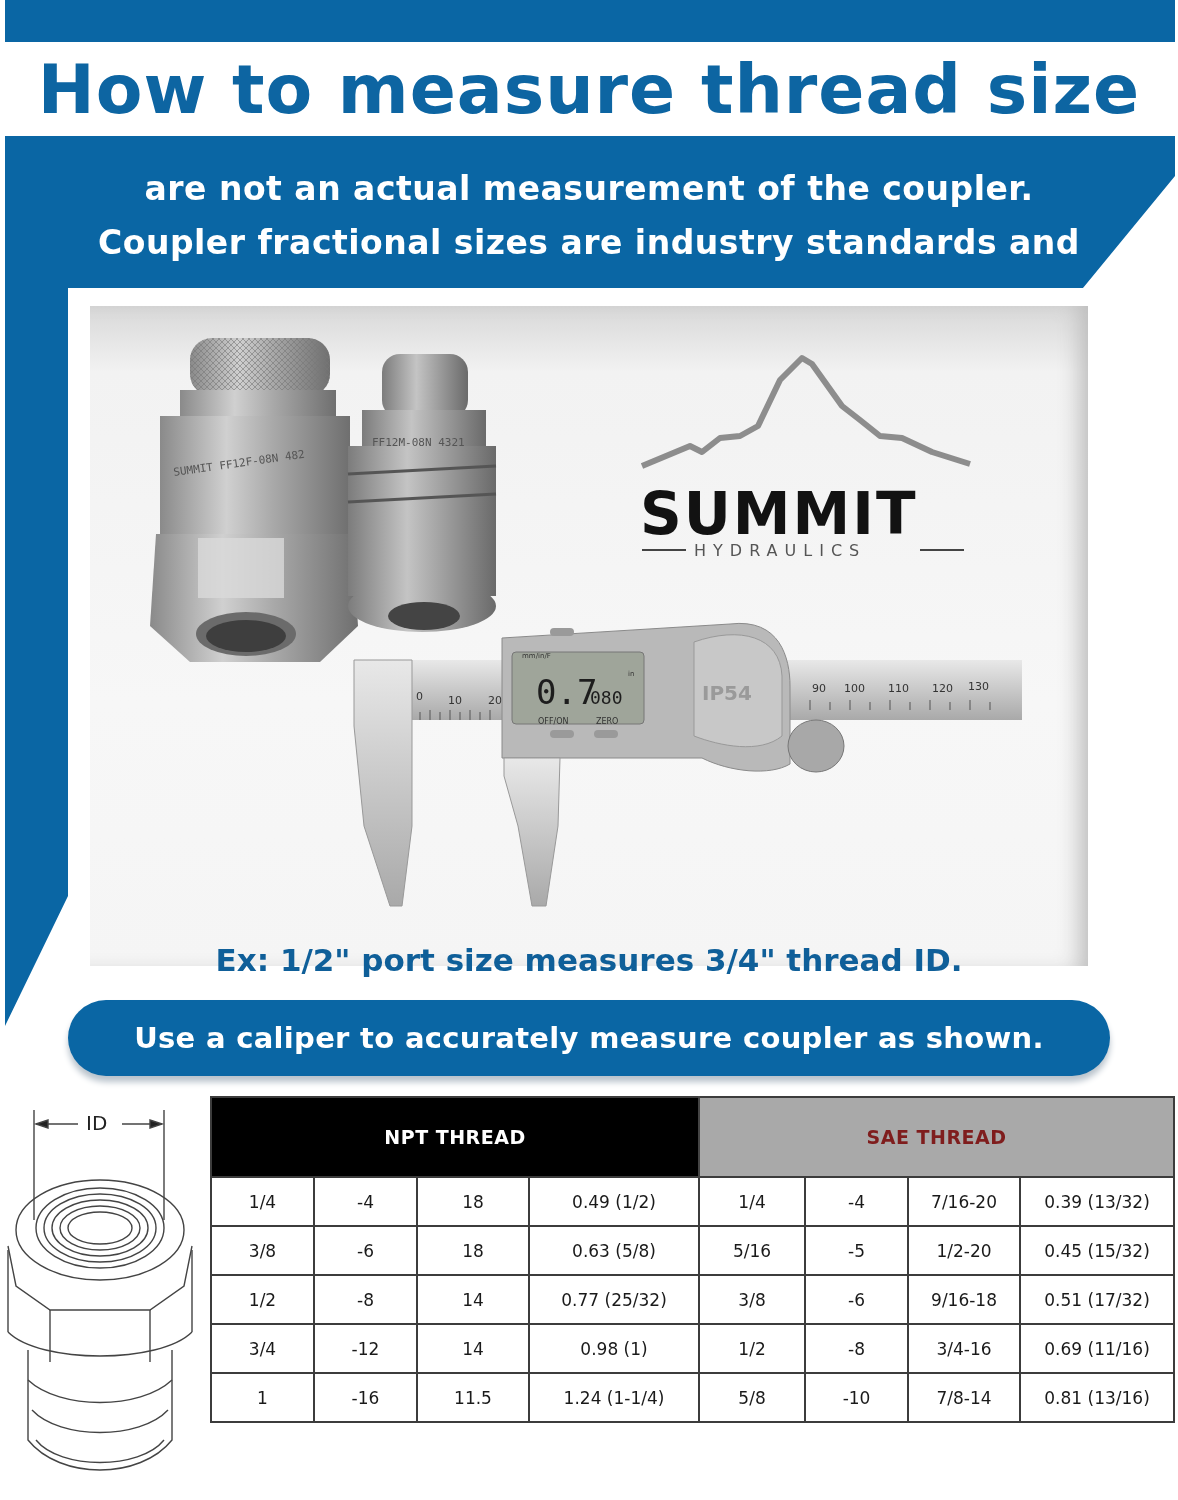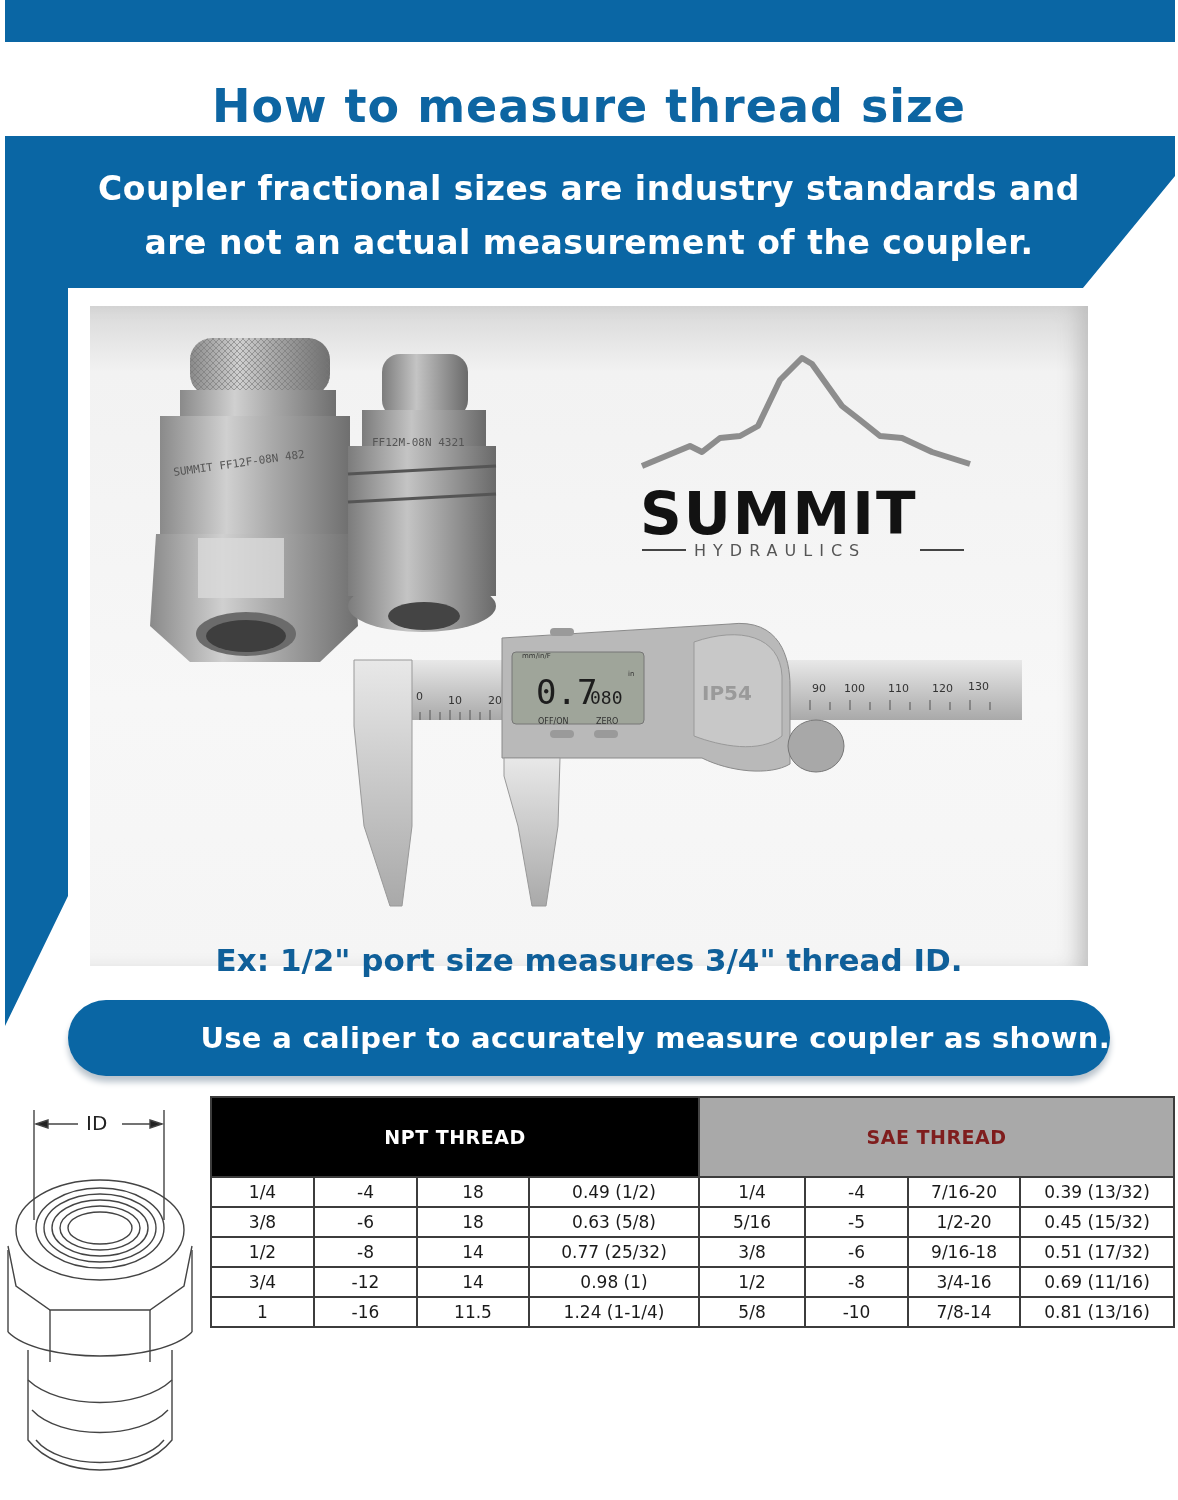--- a/index.html
+++ b/index.html
@@ -1,68 +1,68 @@
 <!DOCTYPE html>
 <html><head>
   <meta charset="utf-8">
   <style>
     * { box-sizing: border-box; margin: 0; padding: 0; }
     html, body { width: 1178px; height: 1500px; background: #ffffff; overflow: hidden; }
     body { position: relative; font-family: "DejaVu Sans", sans-serif; }
 
     .top-band { position: absolute; left: 5px; top: 0; width: 1170px; height: 42px; background: #0a66a4; }
-    .title { position: absolute; left: 0; top: 68px; width: 1178px; text-align: center;
-      font-family: "DejaVu Sans", sans-serif; font-weight: bold; font-size: 46px; letter-spacing: 1px;
+    .title { position: absolute; left: 0; top: 52px; width: 1178px; text-align: center;
+      font-family: "DejaVu Sans", sans-serif; font-weight: bold; font-size: 68px; letter-spacing: 1px;
       color: #0d65a2; line-height: 76px; transform: scaleX(1.0); }
 
     .blue-panel { position: absolute; left: 5px; top: 136px; width: 1170px; height: 890px; }
     .blue-panel svg { position: absolute; left: 0; top: 0; }
 
     .subtitle { position: absolute; left: 0; top: 162px; width: 1178px; text-align: center; color: #ffffff;
       font-family: "DejaVu Sans", sans-serif; font-weight: bold; font-size: 33px; line-height: 54px; letter-spacing: 0.5px; }
 
     .photo-frame { position: absolute; left: 68px; top: 290px; width: 1015px; height: 680px; background: #ffffff; }
     .photo { position: absolute; left: 90px; top: 306px; width: 998px; height: 660px;
       background: linear-gradient(180deg, #d8d8d8 0%, #f2f2f2 10%, #f7f7f7 60%, #f5f5f5 100%);
       box-shadow: inset -18px 0 22px -10px #bcbcbc; overflow: hidden; }
 
     .ex-caption { position: absolute; left: 0; top: 938px; width: 1178px; text-align: center; color: #0f5f99;
       font-family: "DejaVu Sans", sans-serif; font-weight: bold; font-size: 31px; line-height: 44px; }
 
     .pill { position: absolute; left: 68px; top: 1000px; width: 1042px; height: 76px; border-radius: 38px;
-      background: #0a66a4; box-shadow: 0 6px 6px #b9c3cc; display: flex; align-items: center; justify-content: flex-end; }
+      background: #0a66a4; box-shadow: 0 6px 6px #b9c3cc; display: flex; align-items: center; justify-content: center; }
     .pill span { color: #ffffff; font-family: "DejaVu Sans", sans-serif; font-weight: bold; font-size: 29px; letter-spacing: 0.3px; }
 
     .diagram { position: absolute; left: 0; top: 1100px; width: 205px; height: 400px; }
 
     .table-wrap { position: absolute; left: 210px; top: 1096px; width: 963px; height: 402px; }
     table { border-collapse: collapse; width: 963px; table-layout: fixed; font-family: "DejaVu Sans", sans-serif; }
     th.group { height: 80px; font-size: 19px; font-weight: bold; letter-spacing: 0.5px; }
     th.npt { background: #000000; color: #ffffff; }
     th.sae { background: #a9a9a9; color: #7f1d1d; border-left: 2px solid #444; }
-    td { border: 2px solid #3c3c3c; text-align: center; font-size: 17px; color: #1a1a1a; height: 30px; padding: 0 2px; }
+    td { border: 2px solid #3c3c3c; text-align: center; font-size: 17px; color: #1a1a1a; height: 49px; padding: 0 2px; }
     tr.colhead td { height: 70px; line-height: 22px; }
     table { border: 2px solid #3c3c3c; }
   </style>
 </head>
 <body>
 
 <div class="top-band"></div>
 
 <h1 class="title">How to measure thread size</h1>
 
 <div class="blue-panel">
   <svg width="1170" height="890" viewBox="0 0 1170 890">
     <polygon points="0,0 1170,0 1170,40 1078,152 63,152 63,760 0,890" fill="#0a66a4"></polygon>
   </svg>
 </div>
 
 <div class="subtitle">
+  <div>are not an actual measurement of the coupler.</div>
   <div>Coupler fractional sizes are industry standards and</div>
-  <div>are not an actual measurement of the coupler.</div>
 </div>
 
 <div class="photo-frame"></div>
 
 <div class="photo">
   <svg width="998" height="660" viewBox="0 0 998 660">
     <defs>
       <linearGradient id="metal" x1="0" x2="1" y1="0" y2="0">
         <stop offset="0" stop-color="#8a8a8a"></stop>
         <stop offset="0.35" stop-color="#d0d0d0"></stop>

